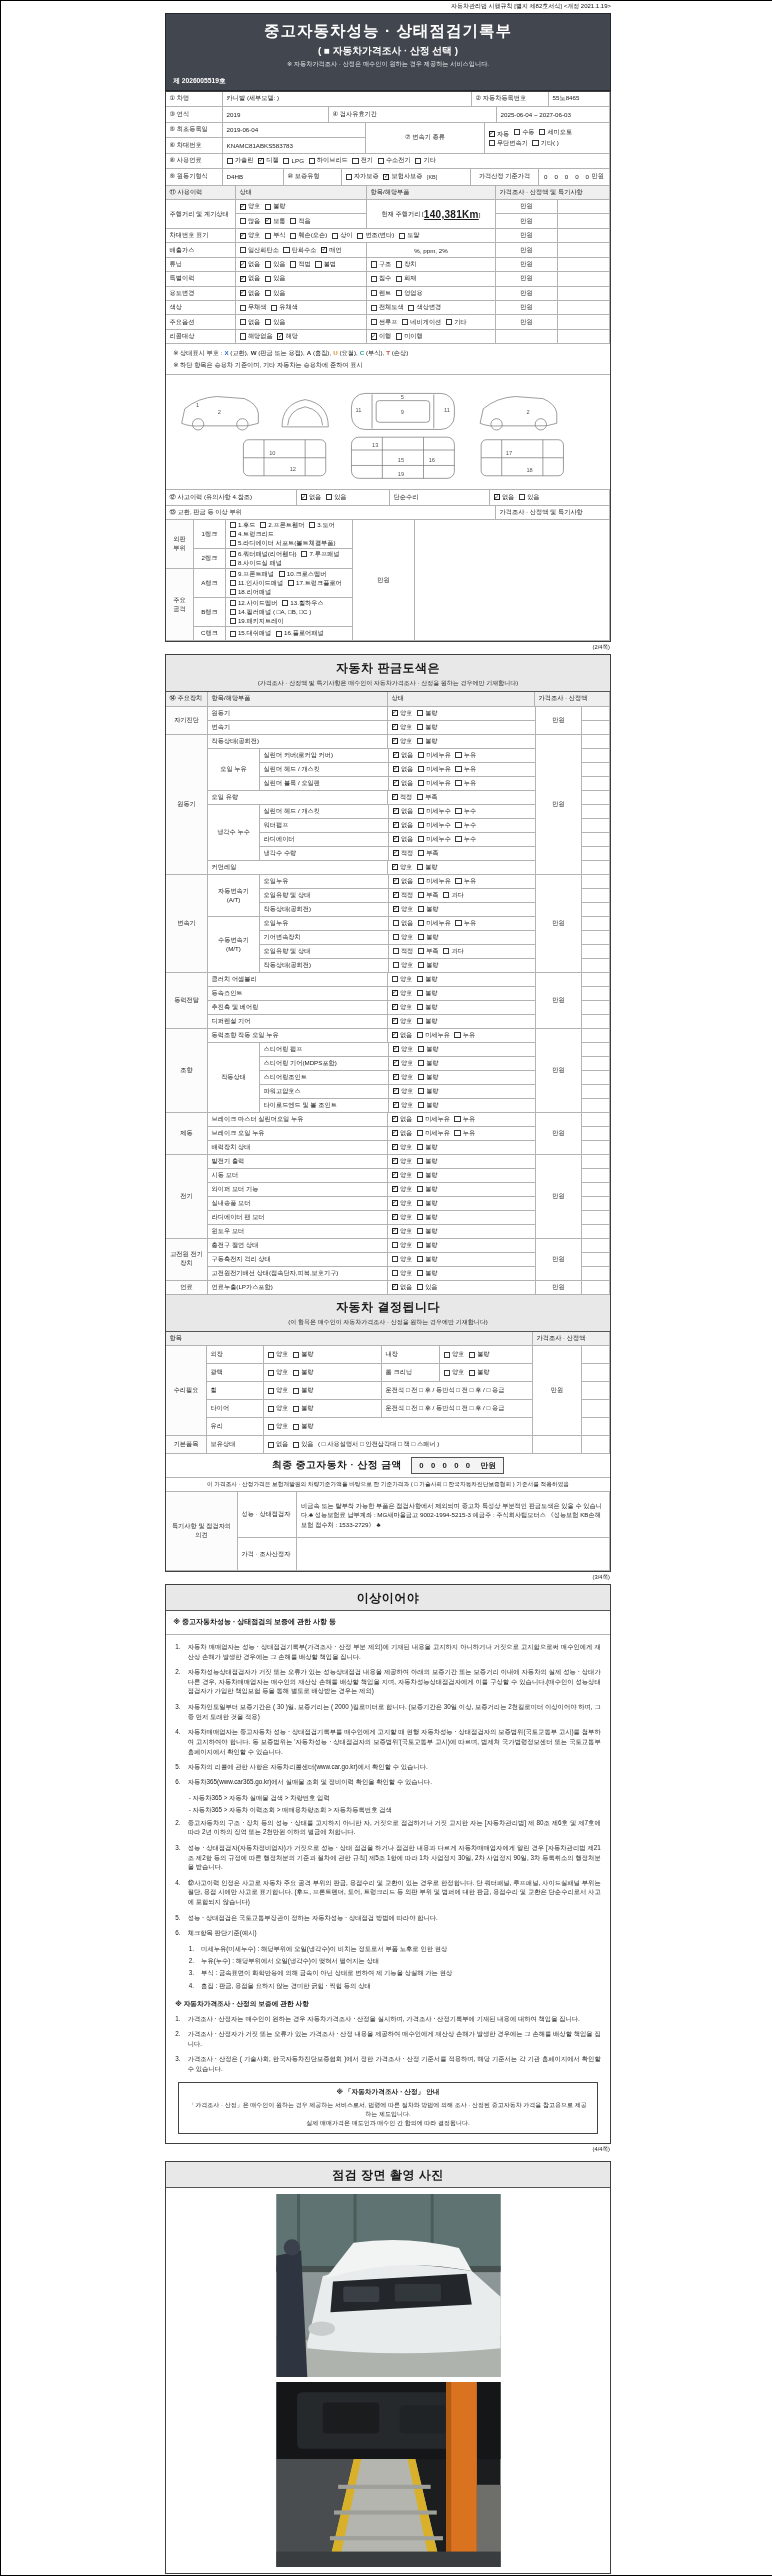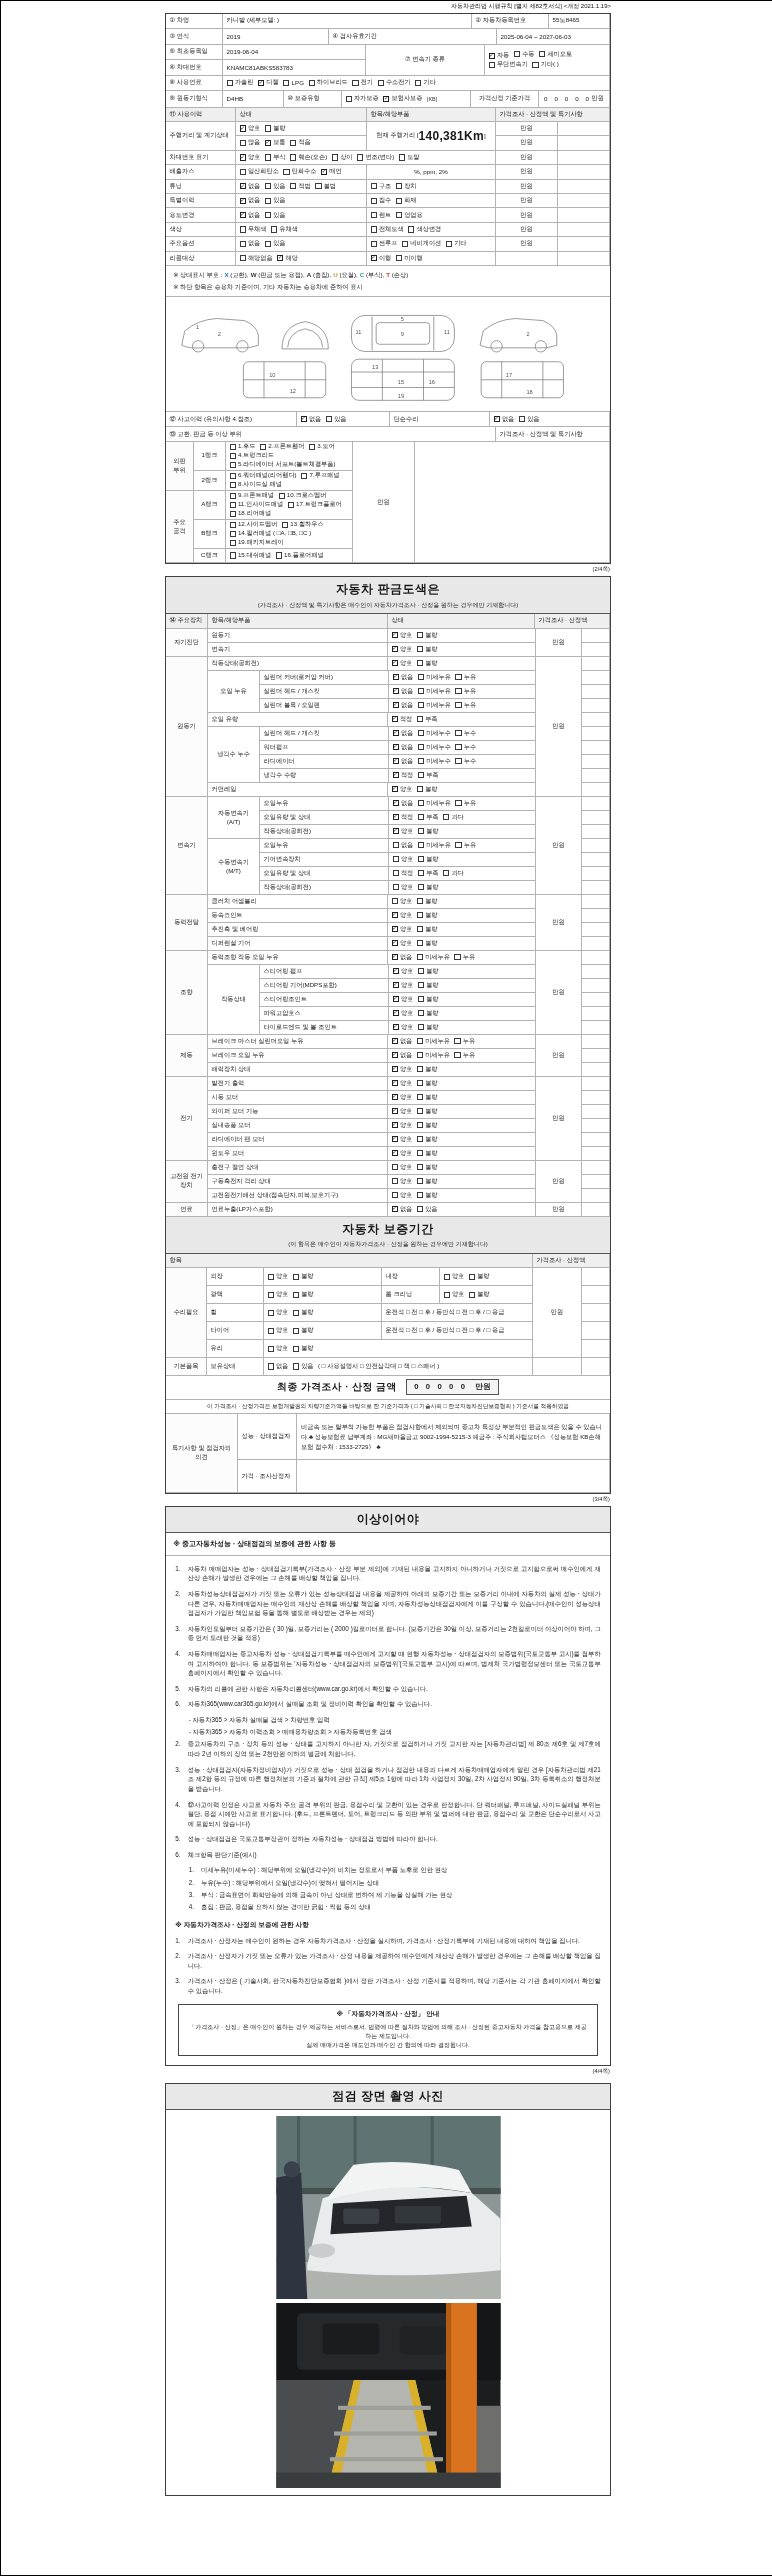--- a/index.html
+++ b/index.html
@@ -28,21 +28,21 @@
   .c.wrap{white-space:normal;}
   .ctr{justify-content:center;text-align:center;}
   .hd{background:#efefef;}
   .grp{background:#fcfcfc;}
   
   .cb{display:inline-flex;align-items:center;margin-right:4.6px;white-space:nowrap;}
   .bx{width:6.2px;height:6.2px;border:1px solid #3a3a3a;box-sizing:border-box;display:inline-flex;align-items:center;
       justify-content:center;font-size:5.7px;line-height:1;font-weight:700;color:#000;background:#fff;margin-right:2.1px;flex:0 0 6.2px;}
   .bx.on{border-color:#222;}
   .cbt{font-size:6.2px;}
-  .mileage{font-size:12px;font-weight:700;letter-spacing:0.3px;}
+  .mileage{font-size:10px;font-weight:700;letter-spacing:0.3px;text-decoration:underline;}
   .small{font-size:5.4px;color:#333;}
   
   .finrow{display:flex;align-items:center;justify-content:center;border-bottom:0.5px solid #b3b3b3;padding:3.6px 0;gap:9.3px;}
   .finlbl{font-size:9.8px;font-weight:700;letter-spacing:0.5px;}
   .finval{border:0.8px solid #555;background:#f4f4f4;padding:2.1px 7.2px;font-size:7.7px;font-weight:700;letter-spacing:2.6px;}
   .finnote{font-size:5.7px;text-align:center;padding:2.6px 2.1px;border-bottom:0.5px solid #b3b3b3;}
   
   .nsub{font-size:7px;font-weight:700;padding:6.2px 7.2px;border-bottom:0.5px solid #b3b3b3;}
   .nbody{padding:7.2px 9.3px 5.2px 9.3px;}
   .np{display:flex;margin:0 0 5.7px 0;font-size:6.3px;line-height:1.55;}
@@ -62,20 +62,26 @@
   svg text{font-family:"Liberation Sans","DejaVu Sans",sans-serif;}
 </style>
 </head>
 <body>
 
 <div id="pageframe"></div>
 
 <div class="sheet">
   <div class="topnote">자동차관리법 시행규칙 [별지 제82호서식] &lt;개정 2021.1.19&gt;</div>
 
+  <div class="doctitle">
+    <div class="t1">중고자동차성능 · 상태점검기록부</div>
+    <div class="t2">( ■ 자동차가격조사 · 산정 선택 )</div>
+    <div class="t3">※ 자동차가격조사 · 산정은 매수인이 원하는 경우 제공하는 서비스입니다.</div>
+    <div class="no">제 2026005519호</div>
+  </div>
 
   <div class="obox">
     <div id="basic-table">
         <div class="row" style="min-height: 15.5px;">
           <div class="c" style="flex: 0 0 57px; min-height: 15.5px;">
             <span>① 차명</span>
           </div>
           <div class="c" style="flex: 1 1 0px; min-width: 0px; min-height: 15.5px;">
             <span>카니발 (세부모델: )</span>
           </div>
@@ -1727,21 +1733,21 @@
           </div>
           <div class="col" style="flex: 0 0 28px;">
             <div class="row" style="min-height: 14px; flex: 1 1 0%;">
               <div class="c" style="flex: 1 1 0px; min-width: 0px; min-height: 14px;"></div>
             </div>
           </div>
         </div>
       </div>
 
     <div class="sechead">
-      <div class="h">자동차 보증기간</div>
+      <div class="h">자동차 결정됩니다</div>
       <div class="n">(이 항목은 매수인이 자동차가격조사 · 산정을 원하는 경우에만 기재합니다)</div>
     </div>
     <div id="other-table">
         <div class="row" style="min-height: 14.4px;">
           <div class="c hd" style="flex: 1 1 0px; min-width: 0px; min-height: 14.4px;">
             <span>항목</span>
           </div>
           <div class="c hd" style="flex: 0 0 77px; min-height: 14.4px;">
             <span>가격조사 · 산정액</span>
           </div>
@@ -1897,21 +1903,21 @@
               <span class="cbt">있음</span>
             </span>
             <span>( □ 사용설명서 □ 안전삼각대 □ 잭 □ 스패너 )</span>
           </div>
           <div class="c" style="flex: 0 0 49px; min-height: 17.5px;"></div>
           <div class="c" style="flex: 0 0 28px; min-height: 17.5px;"></div>
         </div>
       </div>
 
     <div class="finrow">
-      <span class="finlbl">최종 가격조사 · 산정 금액</span>
+      <span class="finlbl">최종 중고자동차 · 산정 금액</span>
       <span class="finval">
         <span>0 0 0 0 0</span>
         <span style="letter-spacing:0;margin-left:3.1px;">만원</span>
       </span>
     </div>
     <div class="finnote">이 가격조사 · 산정가격은 보험개발원의 차량기준가액을 바탕으로 한 기준가격과 ( □ 기술사회 □ 한국자동차진단보증협회 ) 기준서를 적용하였음</div>
 
     <div id="opinion-table">
         <div class="row">
           <div class="c grp ctr wrap" style="flex: 0 0 72px;">

